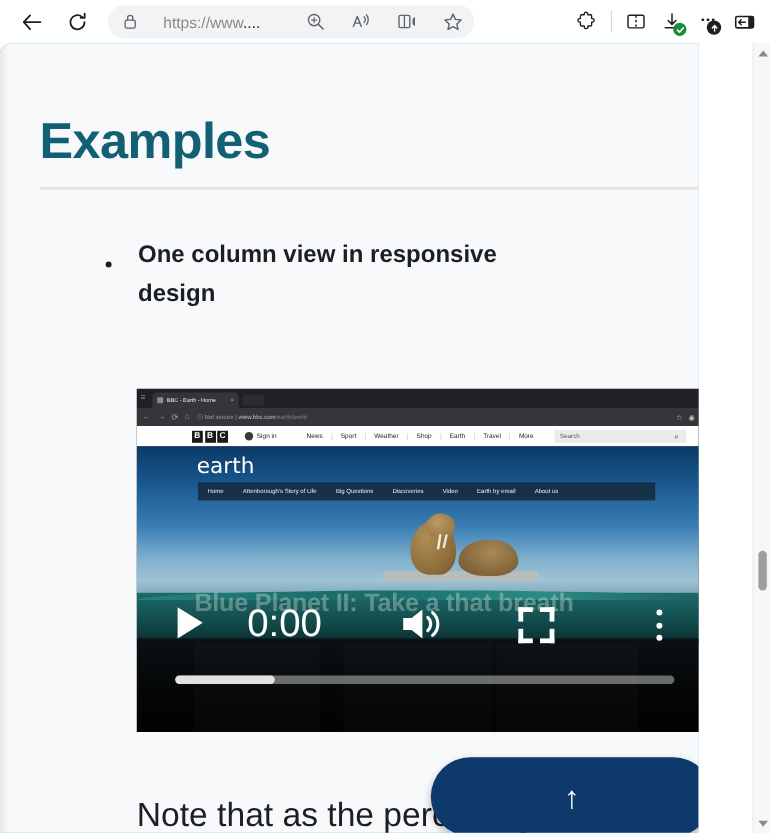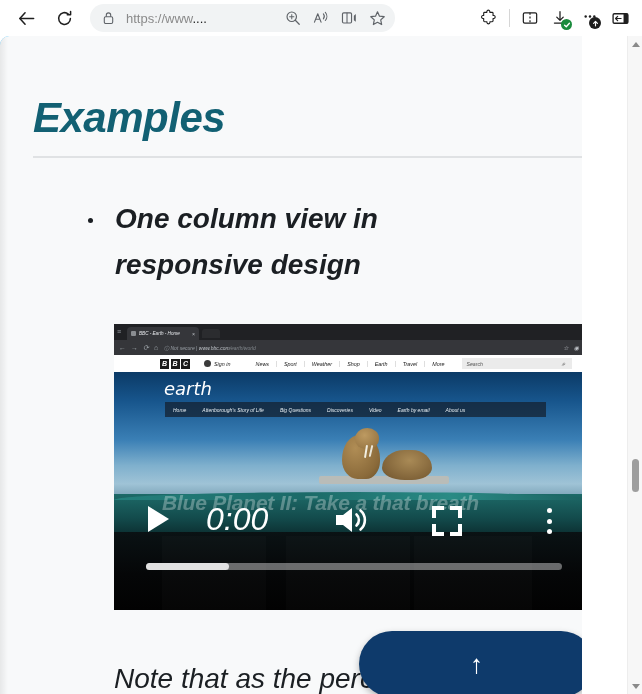--- a/index.html
+++ b/index.html
@@ -26,20 +26,21 @@
   #back-button { margin-left: 9px; }
   #reload-button { margin-left: 4px; }
 
   .urlbar {
     margin-left: 9px;
     width: 305px; height: 28px;
     background: #f1f3f4;
     border-radius: 14px;
     display: flex; align-items: center;
     position: relative;
+    gap: 10px;
   }
   .urlbar .lock-wrap {
     width: 30px; height: 26px;
     display: flex; align-items: center; justify-content: center;
     margin-left: 3px;
   }
   .url-text {
     flex: 1;
     font-size: 13px;
     color: #1f1f1f;
@@ -75,21 +76,20 @@
     display: flex; align-items: center; justify-content: center;
   }
 
   
   .page-viewport {
     position: absolute; left: 0; top: 36px;
     width: 582px; height: 658px;
     background: #7dd3fc;
     border-top-left-radius: 9px;
     overflow: hidden;
-    font-style: italic;
   }
   .page-shadow-left {
     position: absolute; left: 0; top: 0; width: 8px; height: 658px;
     background: linear-gradient(to right, rgba(0,0,0,0.07), rgba(0,0,0,0));
     pointer-events: none;
   }
 
   .page-content {
     position: absolute; left: 0; top: 0;
     width: 627px; height: 658px;
@@ -115,21 +115,21 @@
     position: absolute; left: 88px; top: 160px;
     width: 390px;
     display: flex;
   }
   .bullet-dot {
     width: 5px; height: 5px; border-radius: 50%;
     background: #1b1f23;
     margin-top: 22px; margin-right: 22px; flex: 0 0 auto;
   }
   .bullet-text {
-    font-size: 28px; font-weight: bold; color: #1b1f23;
+    font-size: 20px; font-weight: bold; color: #1b1f23;
     line-height: 1.66;
   }
 
   
   .video-player {
     position: absolute; left: 114px; top: 288px;
     width: 480px; height: 286px;
     background: #000; overflow: hidden;
   }
 

